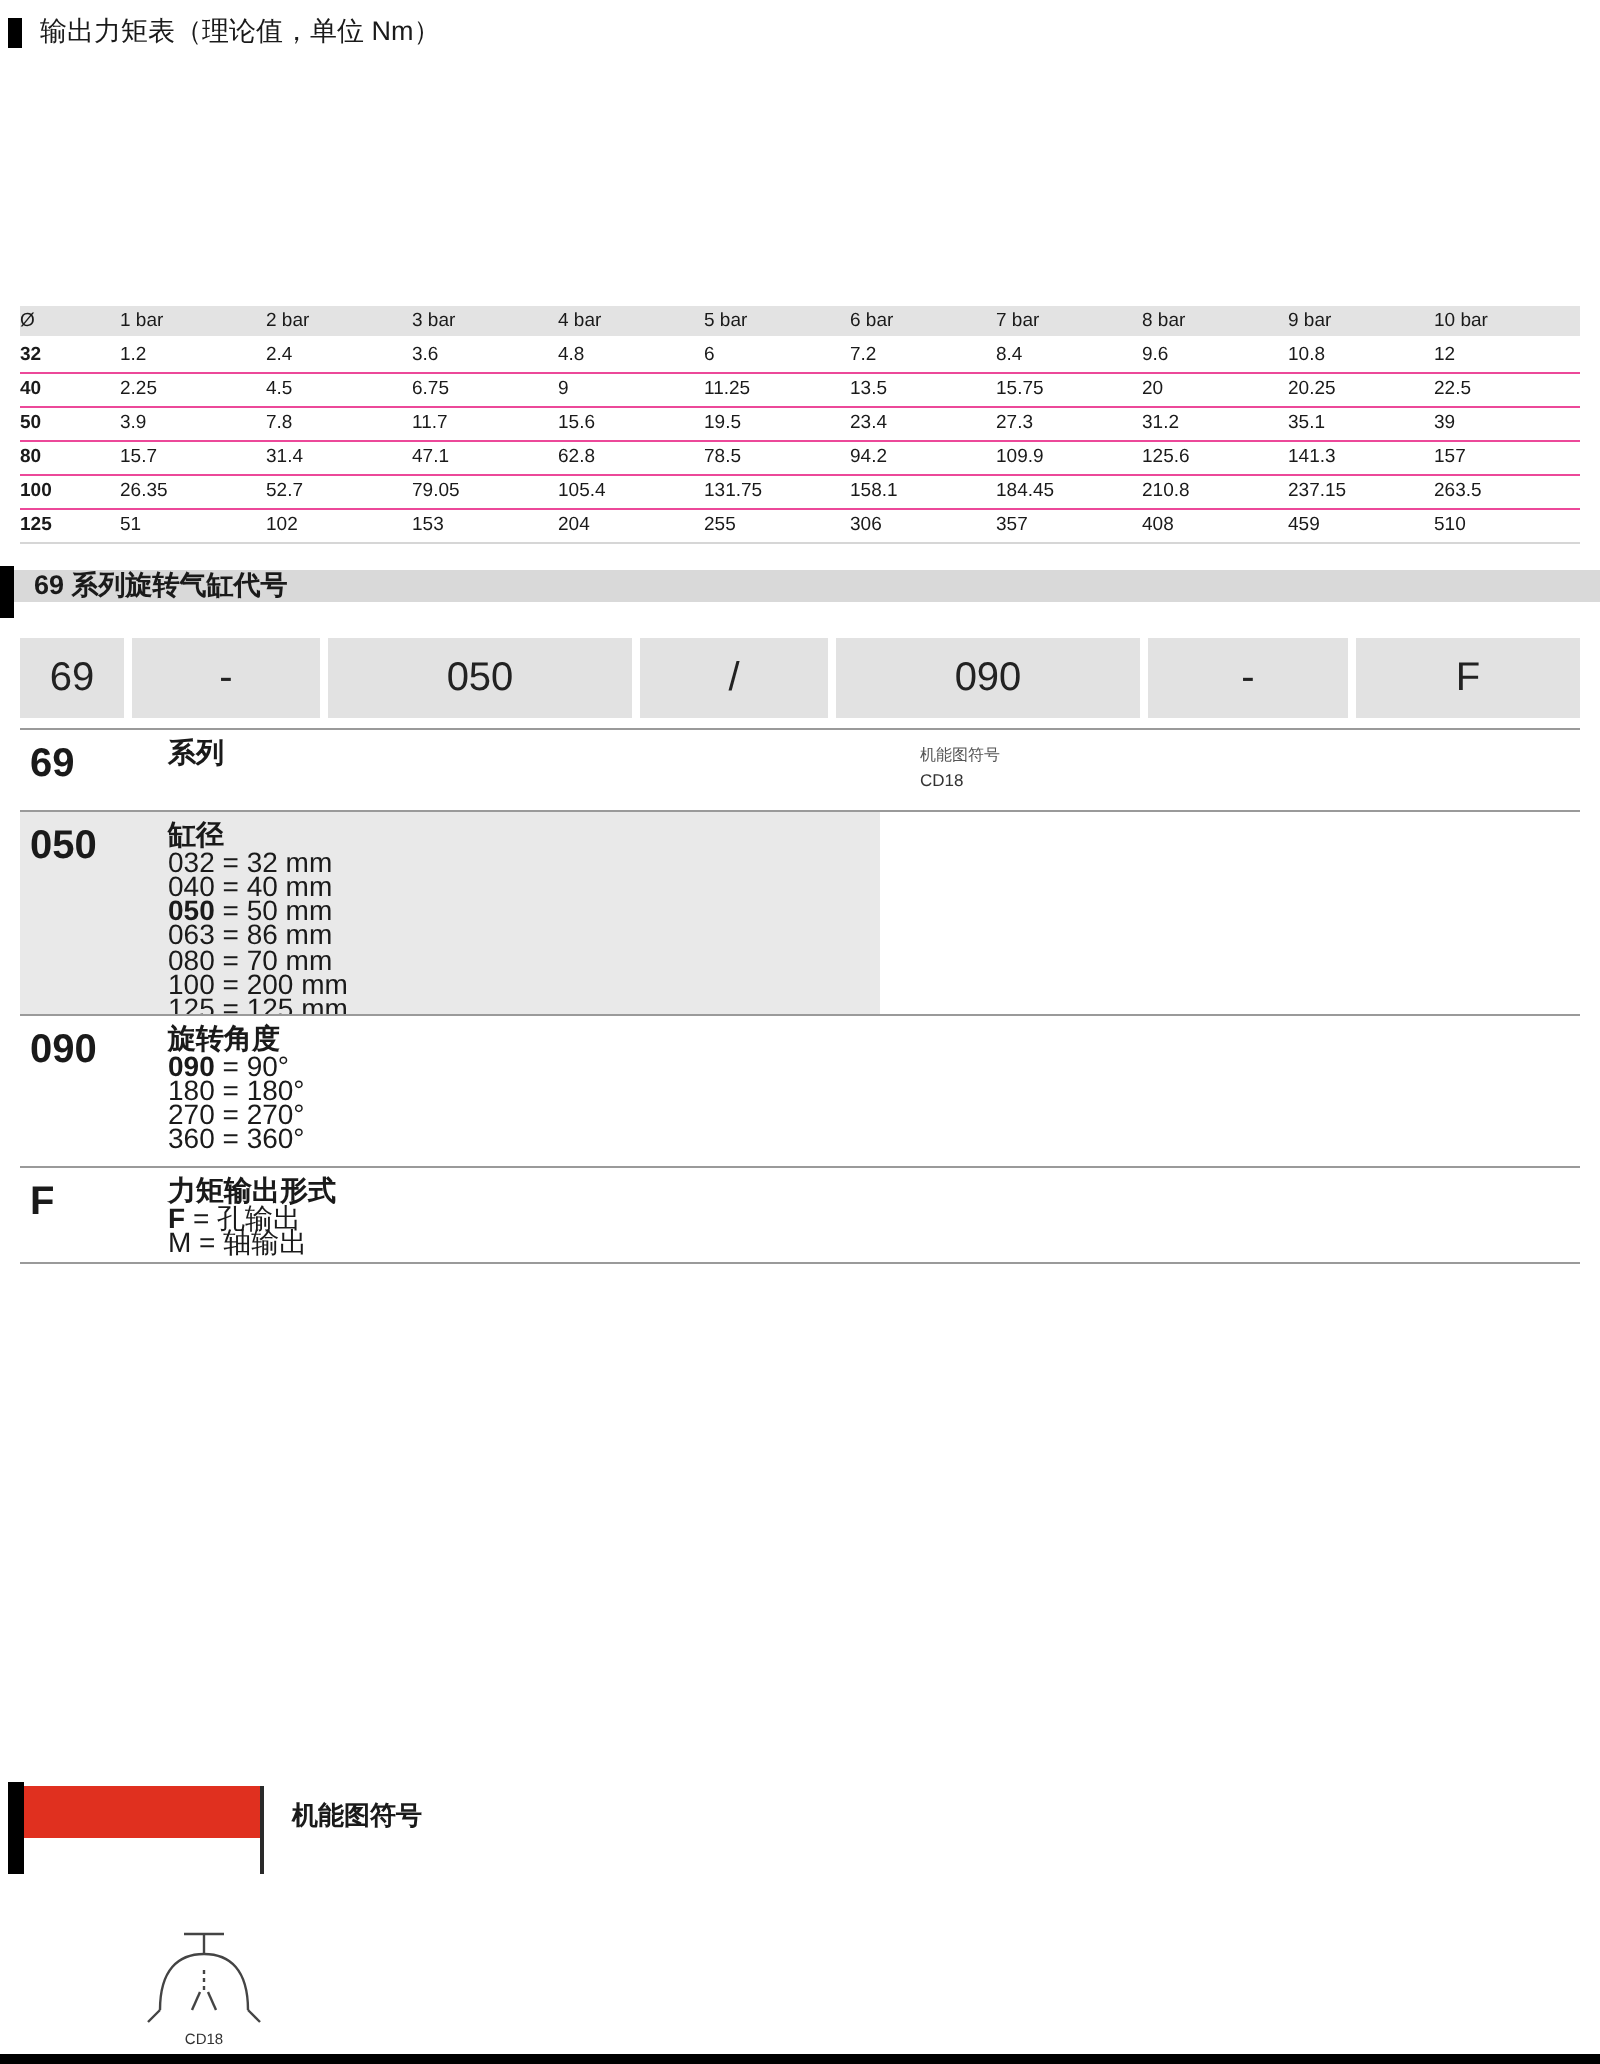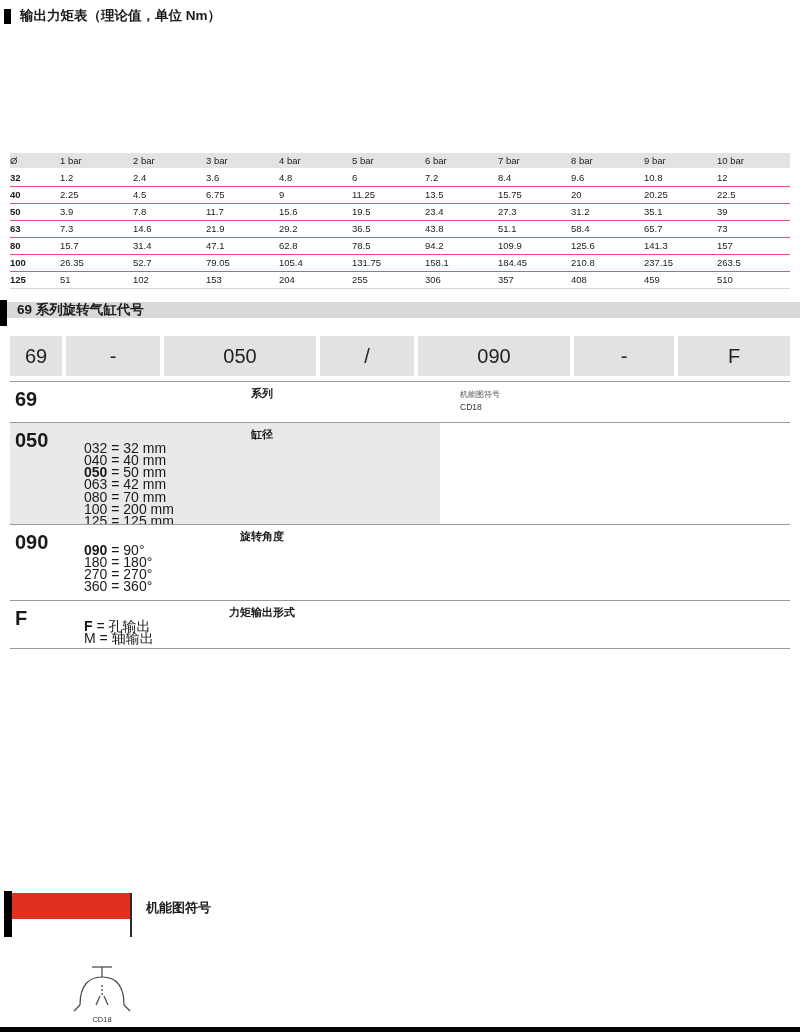--- a/index.html
+++ b/index.html
@@ -2,21 +2,21 @@
 <html><head>
 <meta charset="utf-8">
 <style>
   html,body{margin:0;padding:0;background:#fff;}
   .page{position:relative;width:800px;height:1032px;background:#fff;overflow:hidden;
         font-family:"Liberation Sans","DejaVu Sans",sans-serif;color:#1a1a1a;}
 
   
   .sec1{display:flex;align-items:center;padding-top:7px;margin-left:4px;}
   .tick{width:7px;height:15px;background:#000;margin-right:9px;}
-  .sec1-text{font-size:13.5px;font-weight:bold;}
+  .sec1-text{font-size:13.5px;font-weight:normal;}
 
   
   .torque-table{margin:128px 10px 0 10px;}
   .t-row{display:flex;align-items:center;height:16px;border-bottom:1px solid #ec4899;}
   .t-row:last-child{border-bottom:1px solid #d6d6d6;}
   .t-head{background:#e3e3e3;border-bottom:none;height:15px;margin-bottom:2px;}
   .t-cell{width:73px;font-size:9.5px;line-height:16px;white-space:nowrap;}
   .t-label{width:50px;font-weight:bold;}
   .t-head .t-label{font-weight:normal;}
 
@@ -32,21 +32,21 @@
   .oc-5{width:152px;}.oc-6{width:100px;}.oc-7{flex:1;}
 
   
   .code-table{margin:5px 10px 0 10px;border-top:1px solid #9a9a9a;}
   .c-row{display:flex;border-bottom:1px solid #9a9a9a;overflow:hidden;}
   .c-row-0{height:40px;}.c-row-1{height:101px;}.c-row-2{height:75px;}.c-row-3{height:47px;}
   .c-code{width:62px;font-size:20px;font-weight:bold;padding:6px 0 0 5px;box-sizing:border-box;}
   .c-desc{width:368px;padding:5px 0 4px 12px;box-sizing:border-box;}
   .c-note{flex:1;padding:7px 0 0 20px;}
   .shaded .c-code,.shaded .c-desc{background:#e9e9e9;}
-  .c-label{font-size:11px;font-weight:bold;margin-bottom:1px;line-height:12.5px;text-align:center;}
+  .c-label{font-size:14px;font-weight:bold;margin-bottom:1px;line-height:12.5px;}
   .c-item{font-size:14px;line-height:12.3px;}
   .strong{font-weight:bold;}
   .c-note-title{font-size:8px;color:#555;}
   .c-note-value{font-size:8.5px;color:#333;margin-top:2px;}
 
   
   .band{position:absolute;top:891px;left:0;width:100%;height:48px;}
   .band-black{position:absolute;left:4px;top:0;width:8px;height:46px;background:#000;}
   .band-red{position:absolute;left:12px;top:2px;width:118px;height:26px;background:#e0301f;}
   .band-line{position:absolute;left:130px;top:2px;width:2px;height:44px;background:#2a2a2a;}
@@ -120,33 +120,20 @@
       <span class="t-cell">11.7</span>
       <span class="t-cell">15.6</span>
       <span class="t-cell">19.5</span>
       <span class="t-cell">23.4</span>
       <span class="t-cell">27.3</span>
       <span class="t-cell">31.2</span>
       <span class="t-cell">35.1</span>
       <span class="t-cell">39</span>
     </div>
 
-    <div class="t-row">
-      <span class="t-cell t-label">63</span>
-      <span class="t-cell">7.3</span>
-      <span class="t-cell">14.6</span>
-      <span class="t-cell">21.9</span>
-      <span class="t-cell">29.2</span>
-      <span class="t-cell">36.5</span>
-      <span class="t-cell">43.8</span>
-      <span class="t-cell">51.1</span>
-      <span class="t-cell">58.4</span>
-      <span class="t-cell">65.7</span>
-      <span class="t-cell">73</span>
-    </div>
 
     <div class="t-row">
       <span class="t-cell t-label">80</span>
       <span class="t-cell">15.7</span>
       <span class="t-cell">31.4</span>
       <span class="t-cell">47.1</span>
       <span class="t-cell">62.8</span>
       <span class="t-cell">78.5</span>
       <span class="t-cell">94.2</span>
       <span class="t-cell">109.9</span>
@@ -212,21 +199,21 @@
       </div>
     </div>
 
     <div class="c-row c-row-1 shaded">
       <div class="c-code">050</div>
       <div class="c-desc">
         <div class="c-label">缸径</div>
         <div class="c-item"><span class="code-key">032</span><span> = 32 mm</span></div>
         <div class="c-item"><span class="code-key">040</span><span> = 40 mm</span></div>
         <div class="c-item"><span class="code-key strong">050</span><span> = 50 mm</span></div>
-        <div class="c-item"><span class="code-key">063</span><span> = 42 mm</span></div>
+        <div class="c-item"><span class="code-key">063</span><span> = 86 mm</span></div>
         <div class="c-item"><span class="code-key">080</span><span> = 70 mm</span></div>
         <div class="c-item"><span class="code-key">100</span><span> = 200 mm</span></div>
         <div class="c-item"><span class="code-key">125</span><span> = 125 mm</span></div>
       </div>
       <div class="c-note"></div>
     </div>
 
     <div class="c-row c-row-2">
       <div class="c-code">090</div>
       <div class="c-desc">

